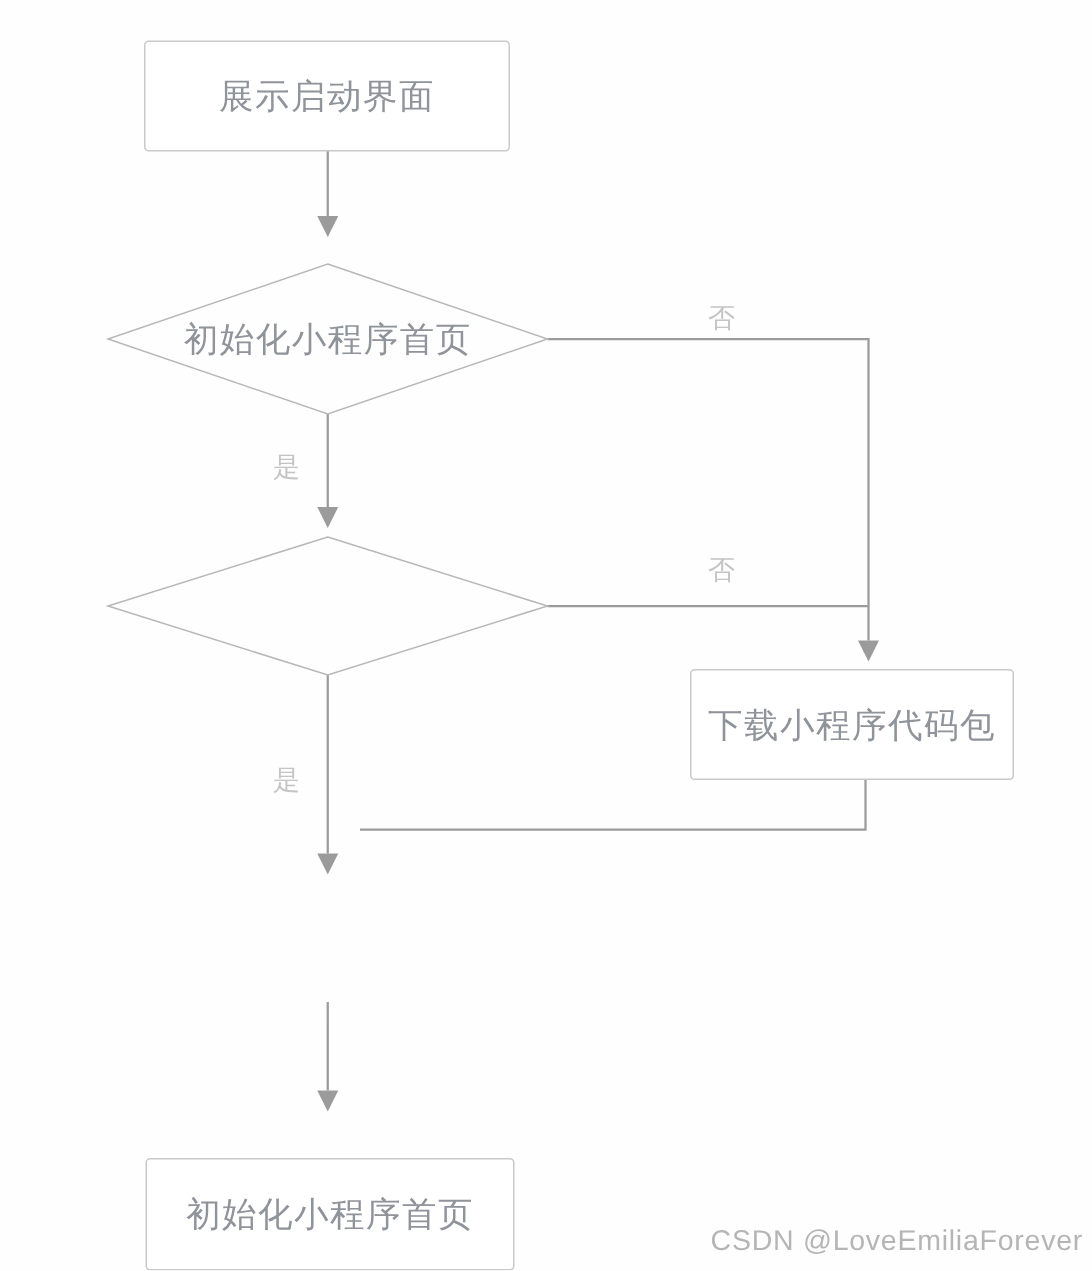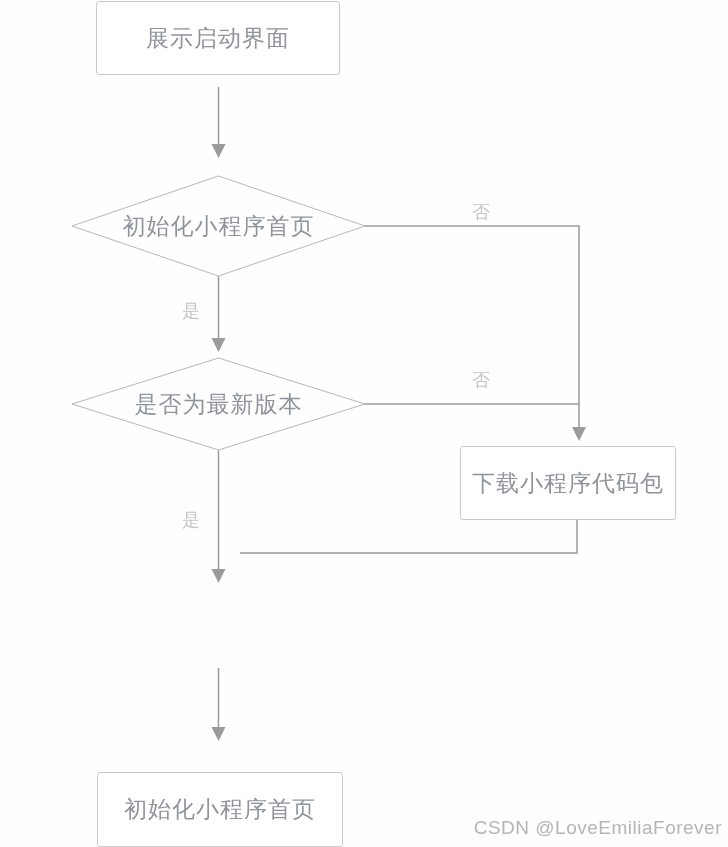--- a/index.html
+++ b/index.html
@@ -80,40 +80,37 @@
 
     <path d="M577 520 L577 553 L240 553"></path>
 
     <path d="M218.5 668 L218.5 727"></path>
     <polygon class="arrowhead" points="218.5,741 211.5,727 225.5,727"></polygon>
 
     <polygon class="diamond" points="218.5,176 365,226 218.5,276 72,226"></polygon>
     <polygon class="diamond" points="218.5,358 365,404 218.5,450 72,404"></polygon>
   </svg>
 
-  <div class="node box" style="left:96px;top:1px;width:244px;height:74px">
+  <div class="node box" style="left:96px;top:27px;width:244px;height:74px">
     <span>展示启动界面</span>
   </div>
 
   <div class="node box" style="left:460px;top:446px;width:216px;height:74px">
     <span>下载小程序代码包</span>
   </div>
 
 
   <div class="node box" style="left:97px;top:772px;width:246px;height:75px">
     <span>初始化小程序首页</span>
   </div>
 
   <div class="node diamond-label" style="left:72px;top:176px;width:293px;height:100px">
     <span>初始化小程序首页</span>
   </div>
 
-  <div class="node diamond-label" style="left:72px;top:358px;width:293px;height:92px">
-    <span>是否为最新版本</span>
-  </div>
 
   <div class="edge-label" style="left:481px;top:212px">否</div>
   <div class="edge-label" style="left:191px;top:311px">是</div>
   <div class="edge-label" style="left:481px;top:380px">否</div>
   <div class="edge-label" style="left:191px;top:520px">是</div>
 
   <div class="watermark">CSDN @LoveEmiliaForever</div>
 
 </div>
 

